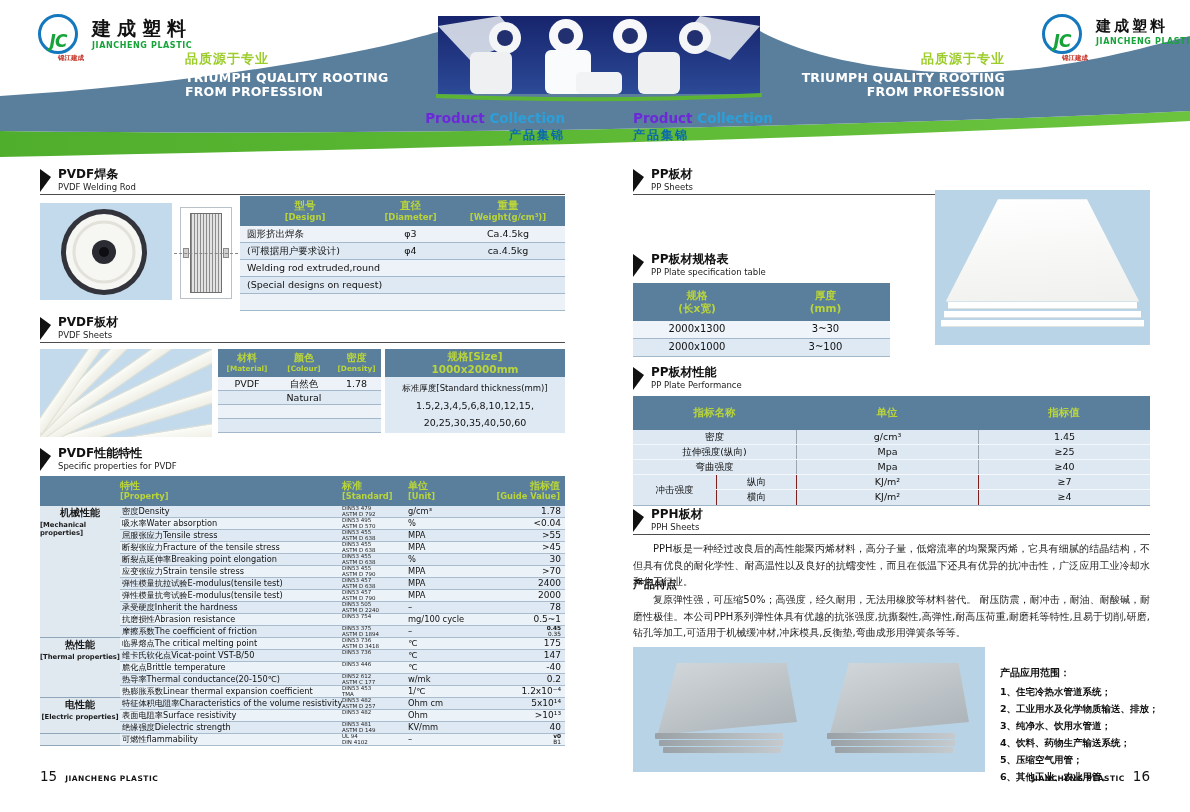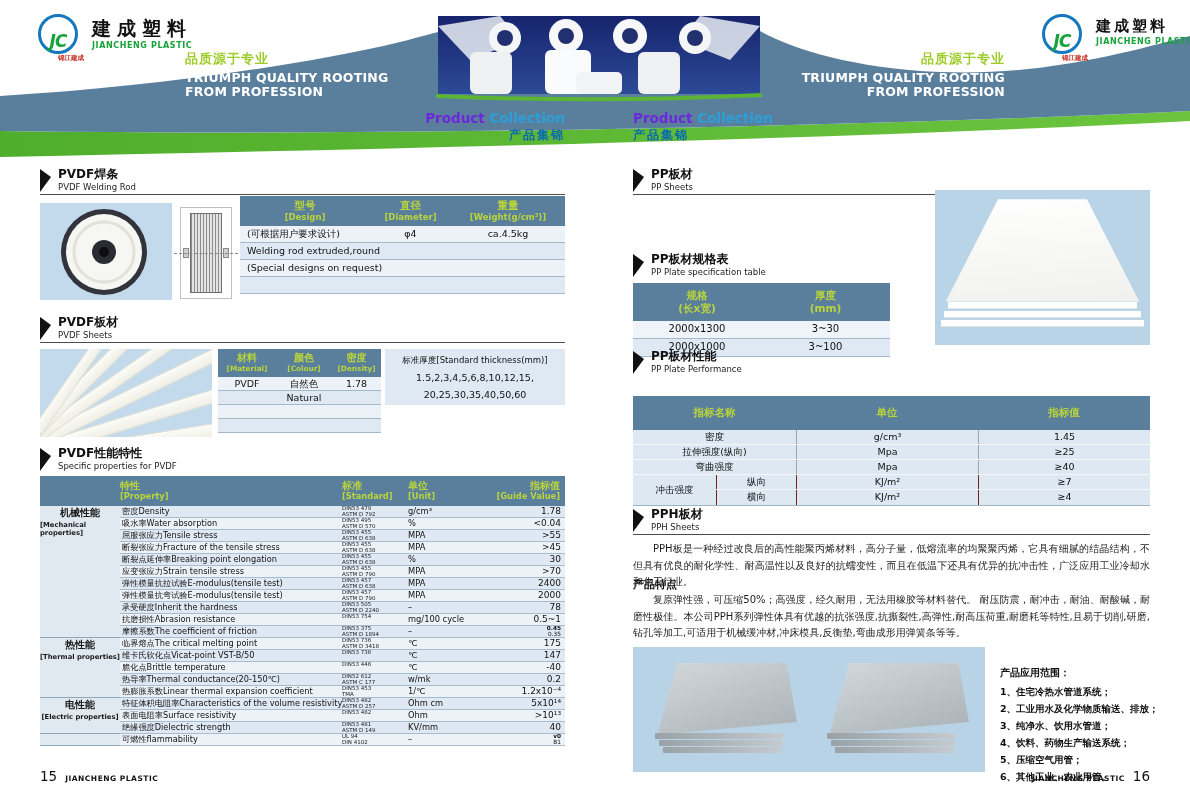--- a/index.html
+++ b/index.html
@@ -241,20 +241,25 @@
       <div class="cellc">
           <div class="hl1">直径</div>
           <div class="hl2">[Diameter]</div>
         </div>
       <div class="cellc">
           <div class="hl1">重量</div>
           <div class="hl2">[Weight(g/cm³)]</div>
         </div>
     </div>
 
+      <div class="wrow">
+        <div class="c0">圆形挤出焊条</div>
+        <div class="c1">φ3</div>
+        <div class="c2">Ca.4.5kg</div>
+      </div>
 
       <div class="wrow">
         <div class="c0">(可根据用户要求设计)</div>
         <div class="c1">φ4</div>
         <div class="c2">ca.4.5kg</div>
       </div>
 
       <div class="wrow">
         <div class="c0">Welding rod extruded,round</div>
         <div class="c1"></div>
@@ -324,20 +329,24 @@
         <div></div>
       </div>
     <div class="mrow">
         <div></div>
         <div></div>
         <div></div>
       </div>
   </div>
 
   <div class="abs" style="left:385px;top:349px;width:180px">
+    <div class="thead szhead">
+      <div class="hl1">规格[Size]</div>
+      <div class="hl1">1000x2000mm</div>
+    </div>
     <div class="szbody">
       <div class="lab">标准厚度[Standard thickness(mm)]</div>
       <div class="num">1.5,2,3,4,5,6,8,10,12,15,</div>
       <div class="num">20,25,30,35,40,50,60</div>
     </div>
   </div>
 
   <div class="abs sec" style="left:40px;top:447px">
     <div class="tri"></div>
     <div>
@@ -676,21 +685,21 @@
         <div>3~30</div>
       </div>
 
       <div class="specrow">
         <div>2000x1000</div>
         <div>3~100</div>
       </div>
 
   </div>
 
-  <div class="abs sec" style="left:633px;top:350px">
+  <div class="abs sec" style="left:633px;top:366px">
     <div class="tri"></div>
     <div>
         <div class="cn">PP板材性能</div>
         <div class="en">PP Plate Performance</div>
       </div>
   </div>
 
   <div class="abs" style="left:633px;top:396px;width:517px">
     <div class="thead perfhead">
       <div>指标名称</div>

